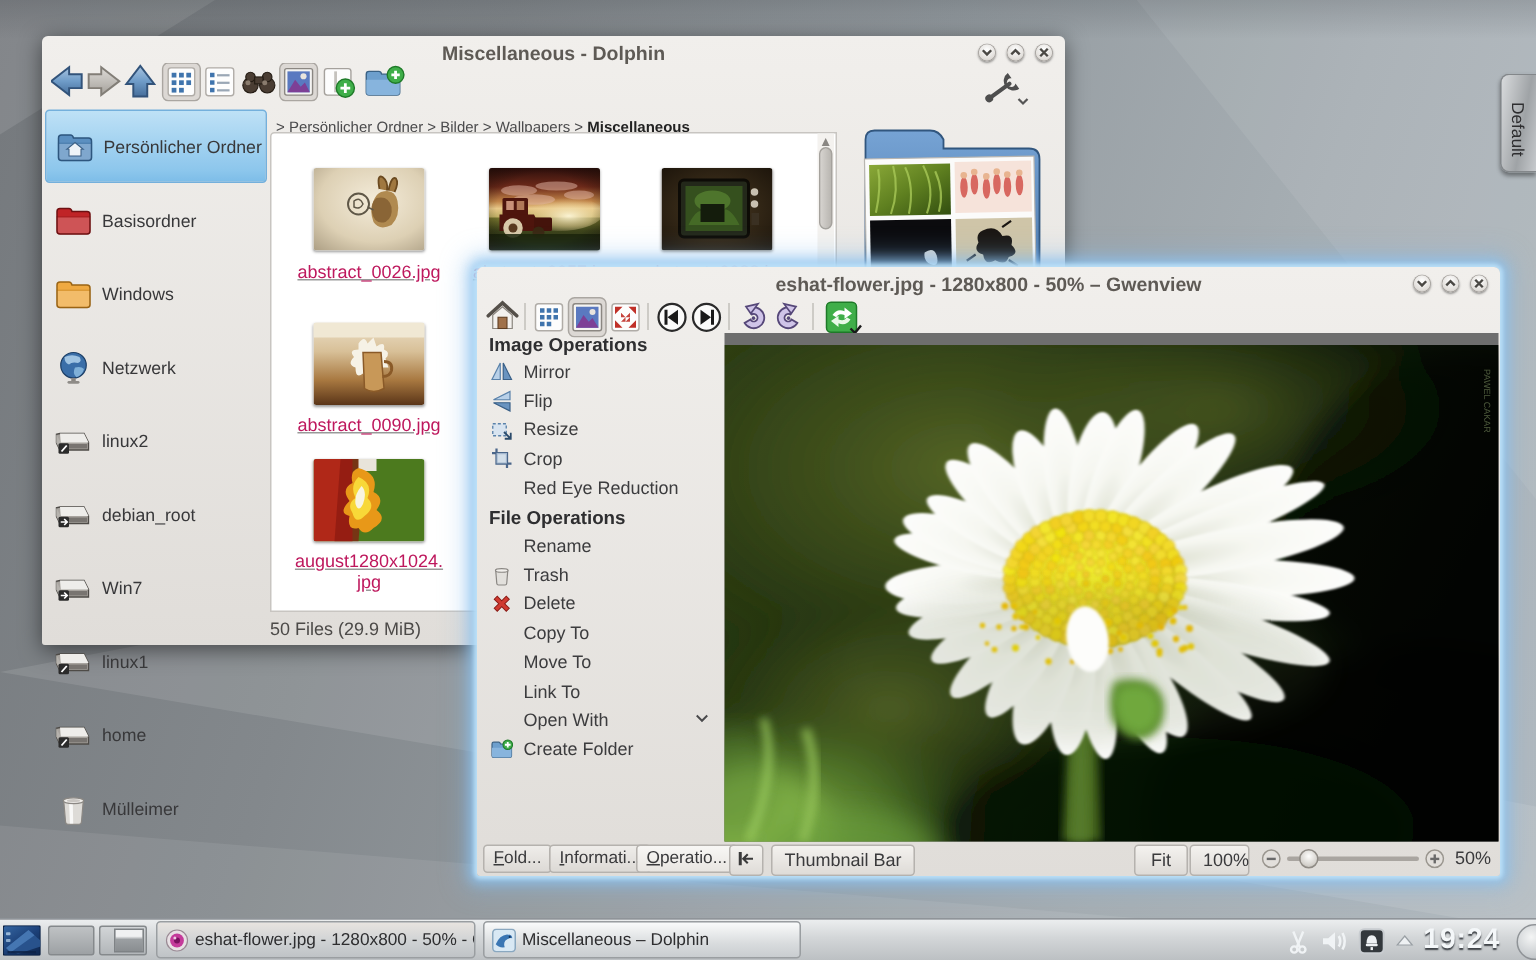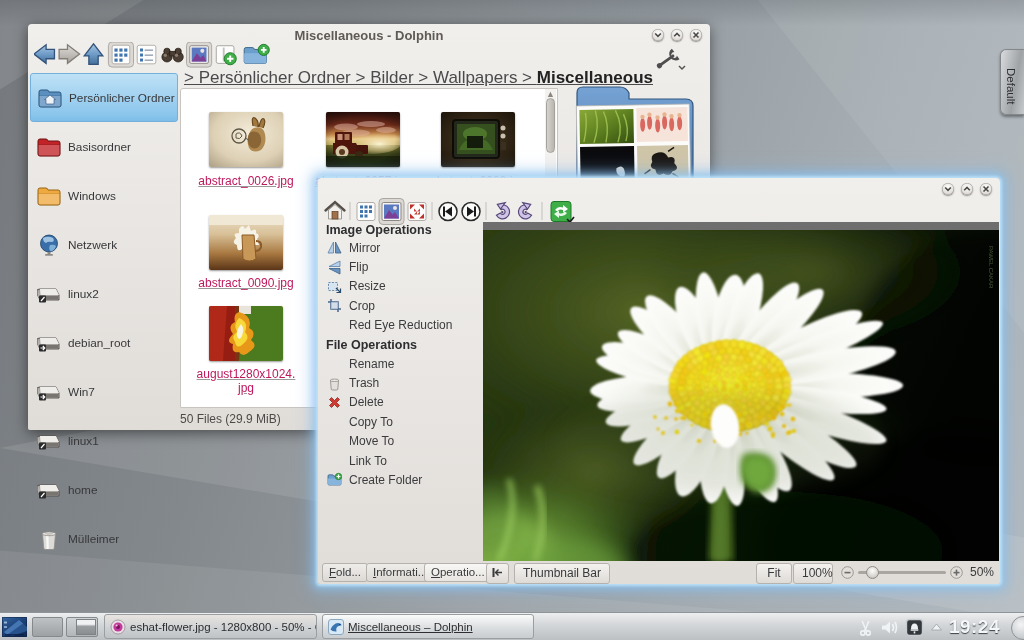--- a/index.html
+++ b/index.html
@@ -23,21 +23,21 @@
 .wtitle { position:absolute; top:4px; left:0; right:0; text-align:center; font-weight:bold; font-size:13px; color:#5e5a55; }
 .wbtns { position:absolute; top:5px; right:8px; display:flex; gap:7px; }
 .wbtn { width:12px; height:12px; border-radius:50%; background:radial-gradient(circle at 50% 35%, #ffffff, #e2dfdb 60%, #b5b2ae); box-shadow:0 1px 1.5px rgba(0,0,0,0.4), inset 0 0 0 0.5px #9c9894; position:relative; color:#4a4844; font-size:9px; font-weight:bold; text-align:center; line-height:11px; }
 
 .toolbar { position:absolute; display:flex; align-items:center; }
 #d-toolbar { left:6px; top:20px; height:30px; }
 #d-side { position:absolute; left:2px; top:49px; width:148px; bottom:22px; }
 .sitem { height:49px; display:flex; align-items:center; font-size:11.8px; color:#38383a; padding-left:7px; gap:7px; white-space:nowrap; }
 .sitem .ic { width:24px; height:24px; flex:none; }
 .sel { background:linear-gradient(#bee1f6 , #8cc6ec 85%, #7dbde8); border:1px solid #74b0dc; border-radius:3px; }
-#d-crumb { position:absolute; left:156px; top:44px; font-size:17px; color:#4a4a4c;text-decoration:underline; }
+#d-crumb { position:absolute; left:156px; top:56px; font-size:10px; color:#4a4a4c; }
 #d-view { position:absolute; left:152px; top:64px; width:378px; bottom:22px; background:#fff; border:1px solid #c8c5c1; border-radius:3px 0 0 0; }
 #d-status { position:absolute; left:152px; bottom:4px; font-size:12px; color:#4c4a48; }
 #d-panel { position:absolute; right:4px; top:56px; width:146px; bottom:22px; }
 .thumb { position:absolute; width:74px; height:55px; border-radius:2px; box-shadow:0 1px 2px rgba(0,0,0,0.4); overflow:hidden; }
 .tlabel { position:absolute; width:110px; text-align:center; font-size:12px; color:#be185d; text-decoration:underline; text-decoration-color:#999; }
 
 #g-toolbar { left:4px; top:20px; height:26px; }
 #g-side { position:absolute; left:0; top:44px; width:165px; bottom:62px; font-size:12px; color:#3c3c3e; }
 .gsec { font-weight:bold; color:#2e2e30; height:16px; padding:1px 0 0 8px; font-size:12.5px; }
 .gsec.g2 { height:19px; padding-top:3px; }
@@ -390,20 +390,21 @@
       <rect x="5" y="11.6" width="18" height="2.8" rx="1.2"></rect>
       <path d="M 25 6.5 A 6.5 6.5 0 1 0 25 19.5 L 25 15.2 A 2.9 2.9 0 1 1 25 10.8 Z"></path>
       <path d="M 24 6.5 L 31.5 6.5 L 31.5 10.8 L 24 10.8 Z M 24 15.2 L 31.5 15.2 L 31.5 19.5 L 24 19.5 Z" fill="none"></path>
     </g>
     <path d="M 27 21 L 30 24 L 33 21" stroke="#555" stroke-width="1.5" fill="none"></path>
   </svg>
   <div id="d-status">50 Files (29.9 MiB)</div>
 </div>
 
 <div class="win" id="gwenview">
+  <div class="wtitle">eshat-flower.jpg - 1280x800 - 50% – Gwenview</div>
   <div class="wbtns">
     <div class="wbtn"><svg width="12" height="12">
           <path d="M 3.2 4.5 L 6 7.3 L 8.8 4.5" stroke="#4a4844" stroke-width="1.6" fill="none"></path>
         </svg></div>
     <div class="wbtn"><svg width="12" height="12">
           <path d="M 3.2 7.3 L 6 4.5 L 8.8 7.3" stroke="#4a4844" stroke-width="1.6" fill="none"></path>
         </svg></div>
     <div class="wbtn"><svg width="12" height="12">
           <path d="M 3.5 3.5 L 8.5 8.5 M 8.5 3.5 L 3.5 8.5" stroke="#4a4844" stroke-width="1.6" fill="none"></path>
         </svg></div>
@@ -496,20 +497,23 @@
     <div class="gitem"><svg class="gic" viewBox="0 0 15 15">
           <path d="M 3.5 4.5 L 11.5 4.5 L 10.8 13 Q 10.7 14 9.7 14 L 5.3 14 Q 4.3 14 4.2 13 Z" fill="#e2e0dc" stroke="#8a8783" stroke-width="0.8"></path>
           <ellipse cx="7.5" cy="4.3" rx="4.2" ry="1.2" fill="#f2f0ed" stroke="#8a8783" stroke-width="0.8"></ellipse>
         </svg>Trash</div>
     <div class="gitem"><svg class="gic" viewBox="0 0 15 15">
           <path d="M 2.5 4.5 L 4.5 2.5 L 7.5 5.5 L 10.5 2.5 L 12.5 4.5 L 9.5 7.5 L 12.5 10.5 L 10.5 12.5 L 7.5 9.5 L 4.5 12.5 L 2.5 10.5 L 5.5 7.5 Z" fill="#d03a30" stroke="#8a1a14" stroke-width="0.7"></path>
         </svg>Delete</div>
     <div class="gitem noic">Copy To</div>
     <div class="gitem noic">Move To</div>
     <div class="gitem noic">Link To</div>
+    <div class="gitem noic" style="position:relative">Open With<svg style="position:absolute;right:10px;top:5px" width="10" height="8">
+          <path d="M 1.5 2 L 5 5.5 L 8.5 2" stroke="#4a4a4c" stroke-width="1.3" fill="none"></path>
+        </svg></div>
     <div class="gitem"><svg class="gic" viewBox="0 0 15 15">
           <path d="M 1 4 Q 1 2.8 2.2 2.8 L 5.5 2.8 Q 6.3 2.8 6.7 4 L 12.8 4 Q 14 4 14 5.2 L 14 11.8 Q 14 13 12.8 13 L 2.2 13 Q 1 13 1 11.8 Z" fill="#6d9fcd" stroke="#3a6285" stroke-width="0.8"></path>
           <path d="M 1 6.5 L 14 6.5 L 14 11.8 Q 14 13 12.8 13 L 2.2 13 Q 1 13 1 11.8 Z" fill="#87b4dd"></path>
           <circle cx="11.5" cy="4.5" r="3.2" fill="#3fae49" stroke="#1e7a28" stroke-width="0.7"></circle>
           <path d="M 10.9 2.6 L 12.1 2.6 L 12.1 3.9 L 13.4 3.9 L 13.4 5.1 L 12.1 5.1 L 12.1 6.4 L 10.9 6.4 L 10.9 5.1 L 9.6 5.1 L 9.6 3.9 L 10.9 3.9 Z" fill="#fff"></path>
         </svg>Create Folder</div>
   </div>
   <div id="g-img">
     <svg id="flower" width="516" height="331" viewBox="0 8 516 331" style="position:absolute;left:0;top:8px">
       <defs>
@@ -889,21 +893,21 @@
   </span>
   <div class="task" style="left:104px; width:213px; background:linear-gradient(#e8e4e0,#cfd2d4 55%,#bfc3c6)">
     <svg width="16" height="16" viewBox="0 0 16 16" style="flex:none">
       <circle cx="8" cy="8" r="7" fill="#e8e0e4" stroke="#9a8a94" stroke-width="0.8"></circle>
       <circle cx="8" cy="8" r="4.6" fill="#c43a9a"></circle>
       <circle cx="8" cy="8" r="2" fill="#7a1060"></circle>
       <circle cx="6.6" cy="6.4" r="1" fill="#f0c8e4"></circle>
     </svg>
     <span>eshat-flower.jpg - 1280x800 - 50% - G</span>
   </div>
-  <div class="task" style="left:322px; width:212px;text-decoration:underline;">
+  <div class="task" style="left:322px; width:212px;">
     <svg width="16" height="16" viewBox="0 0 16 16" style="flex:none">
       <rect x="0.5" y="0.5" width="15" height="15" rx="2.5" fill="#d8e8f4" stroke="#8aa8c0"></rect>
       <path d="M 2.5 10.5 Q 5 4.5 10 4 Q 13.5 4 13.5 6.5 Q 11 6 9 8 Q 7.5 10 8.5 12.5 Q 4.5 13 2.5 10.5 Z" fill="#3a76b4"></path>
       <circle cx="11.8" cy="5.6" r="0.7" fill="#10305a"></circle>
     </svg>
     <span>Miscellaneous – Dolphin</span>
   </div>
   <div id="tray">
     <svg width="17" height="17" viewBox="0 0 17 17">
         <g stroke="#f0f3f5" stroke-width="1.6" fill="none">

